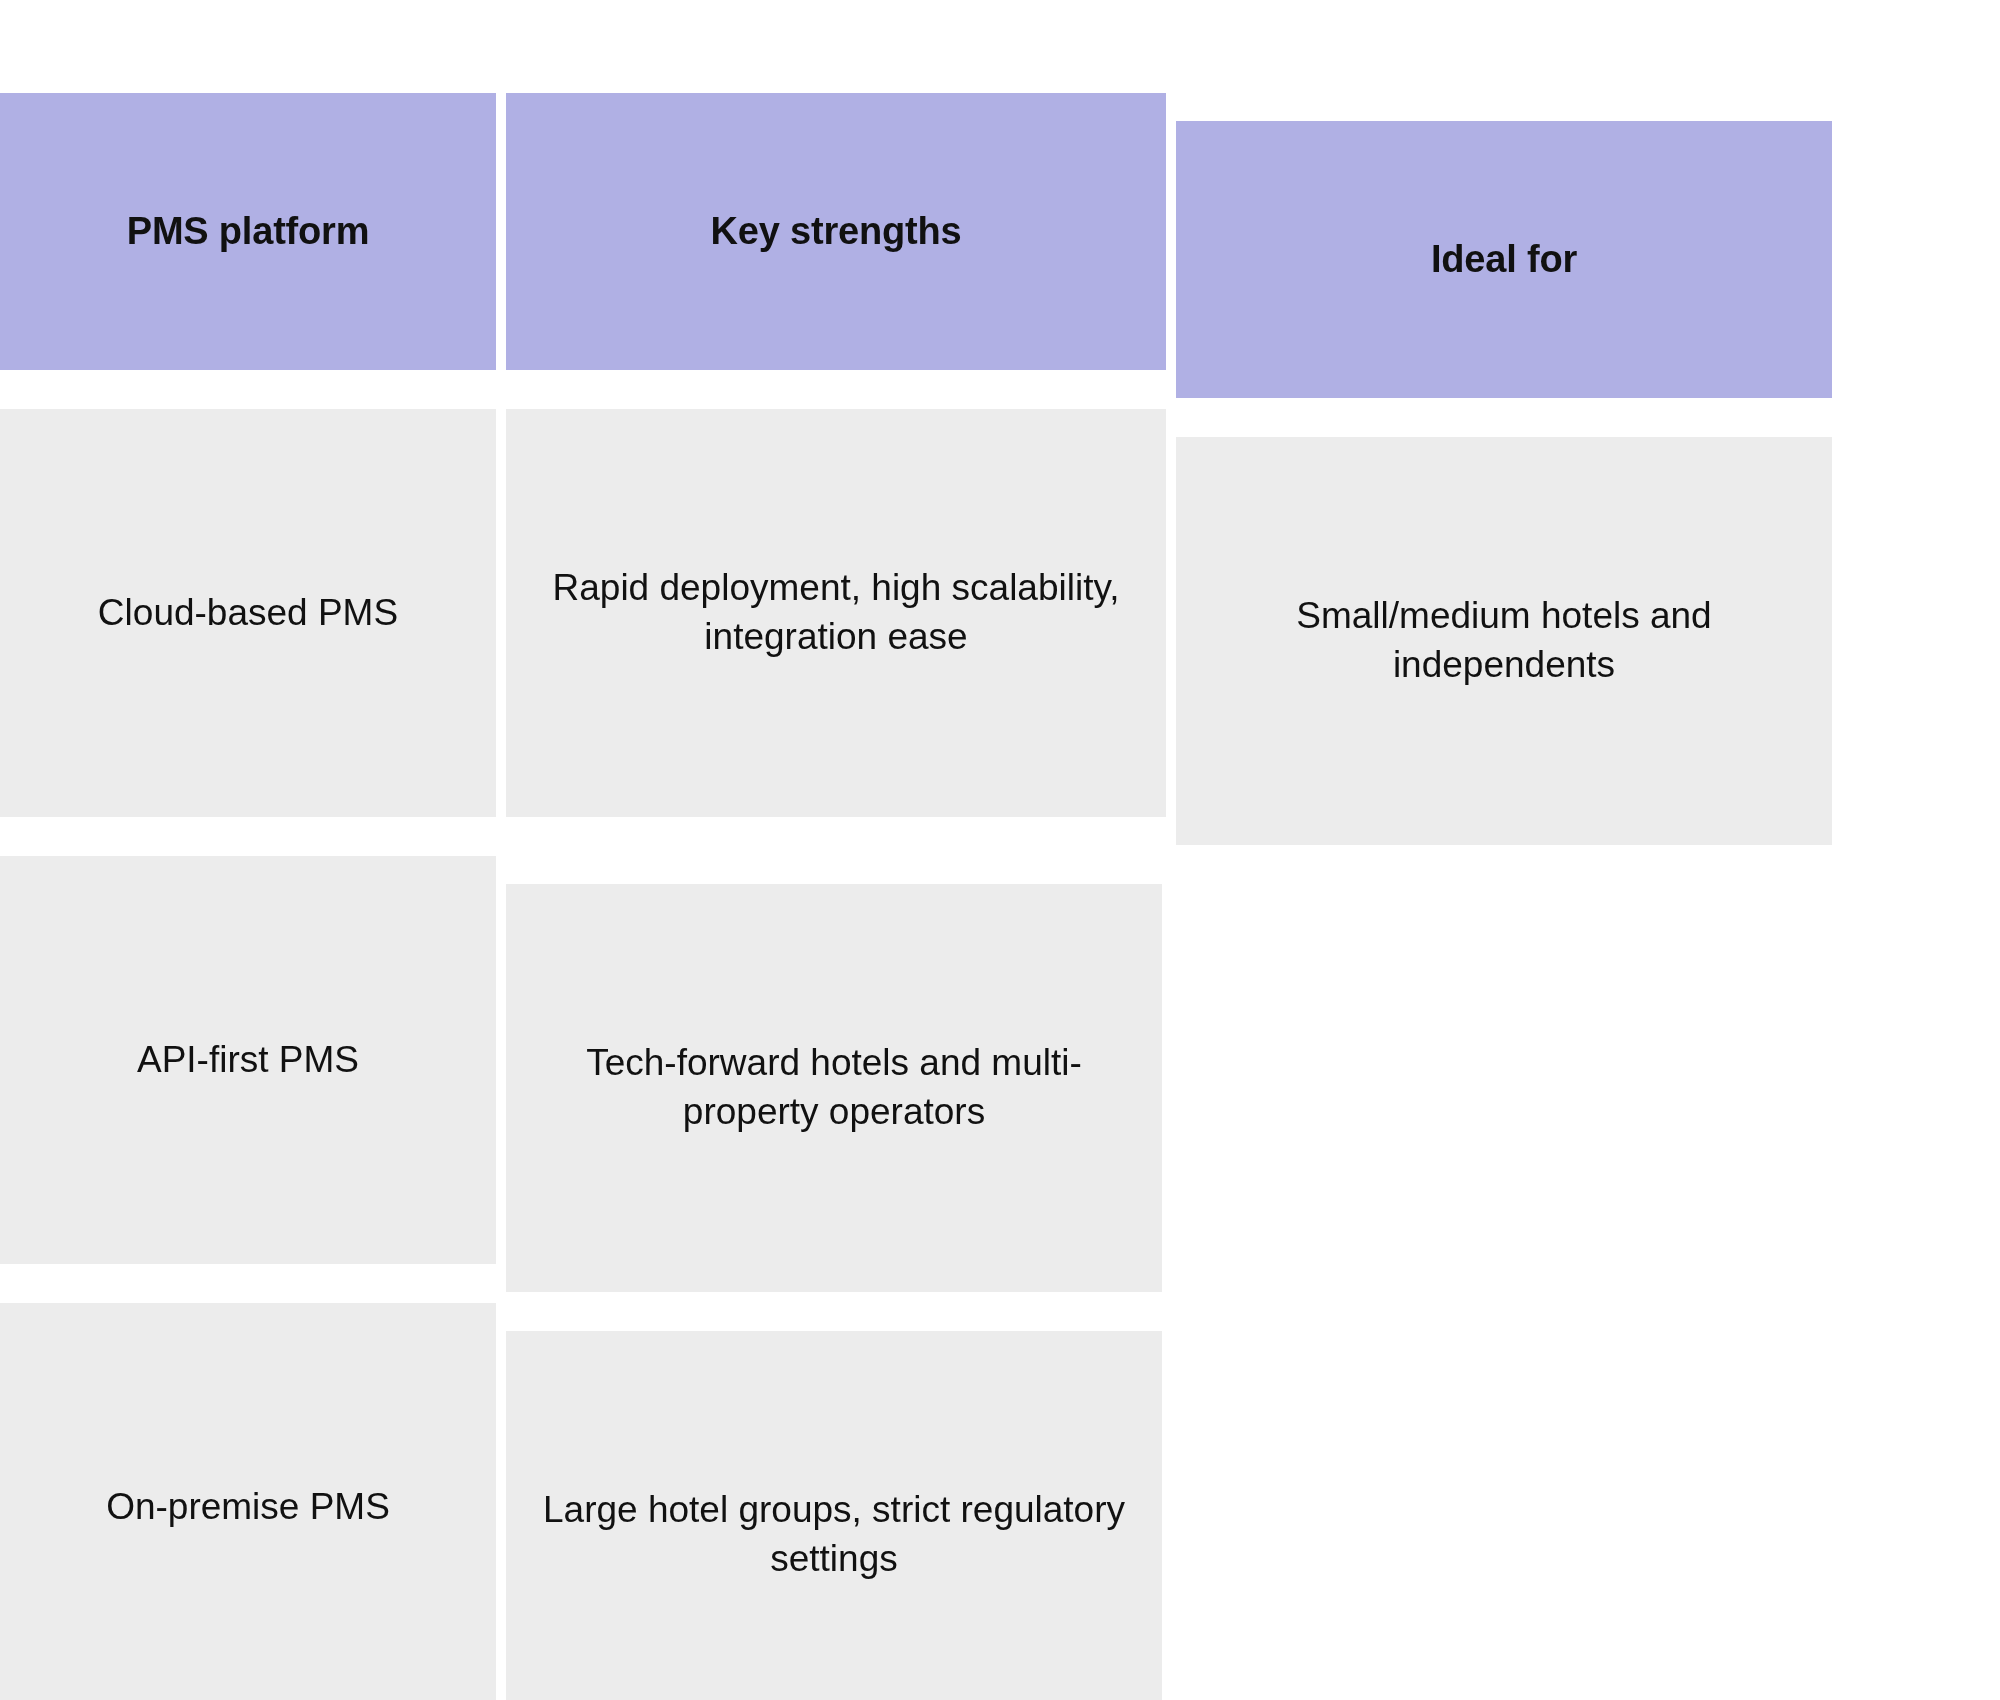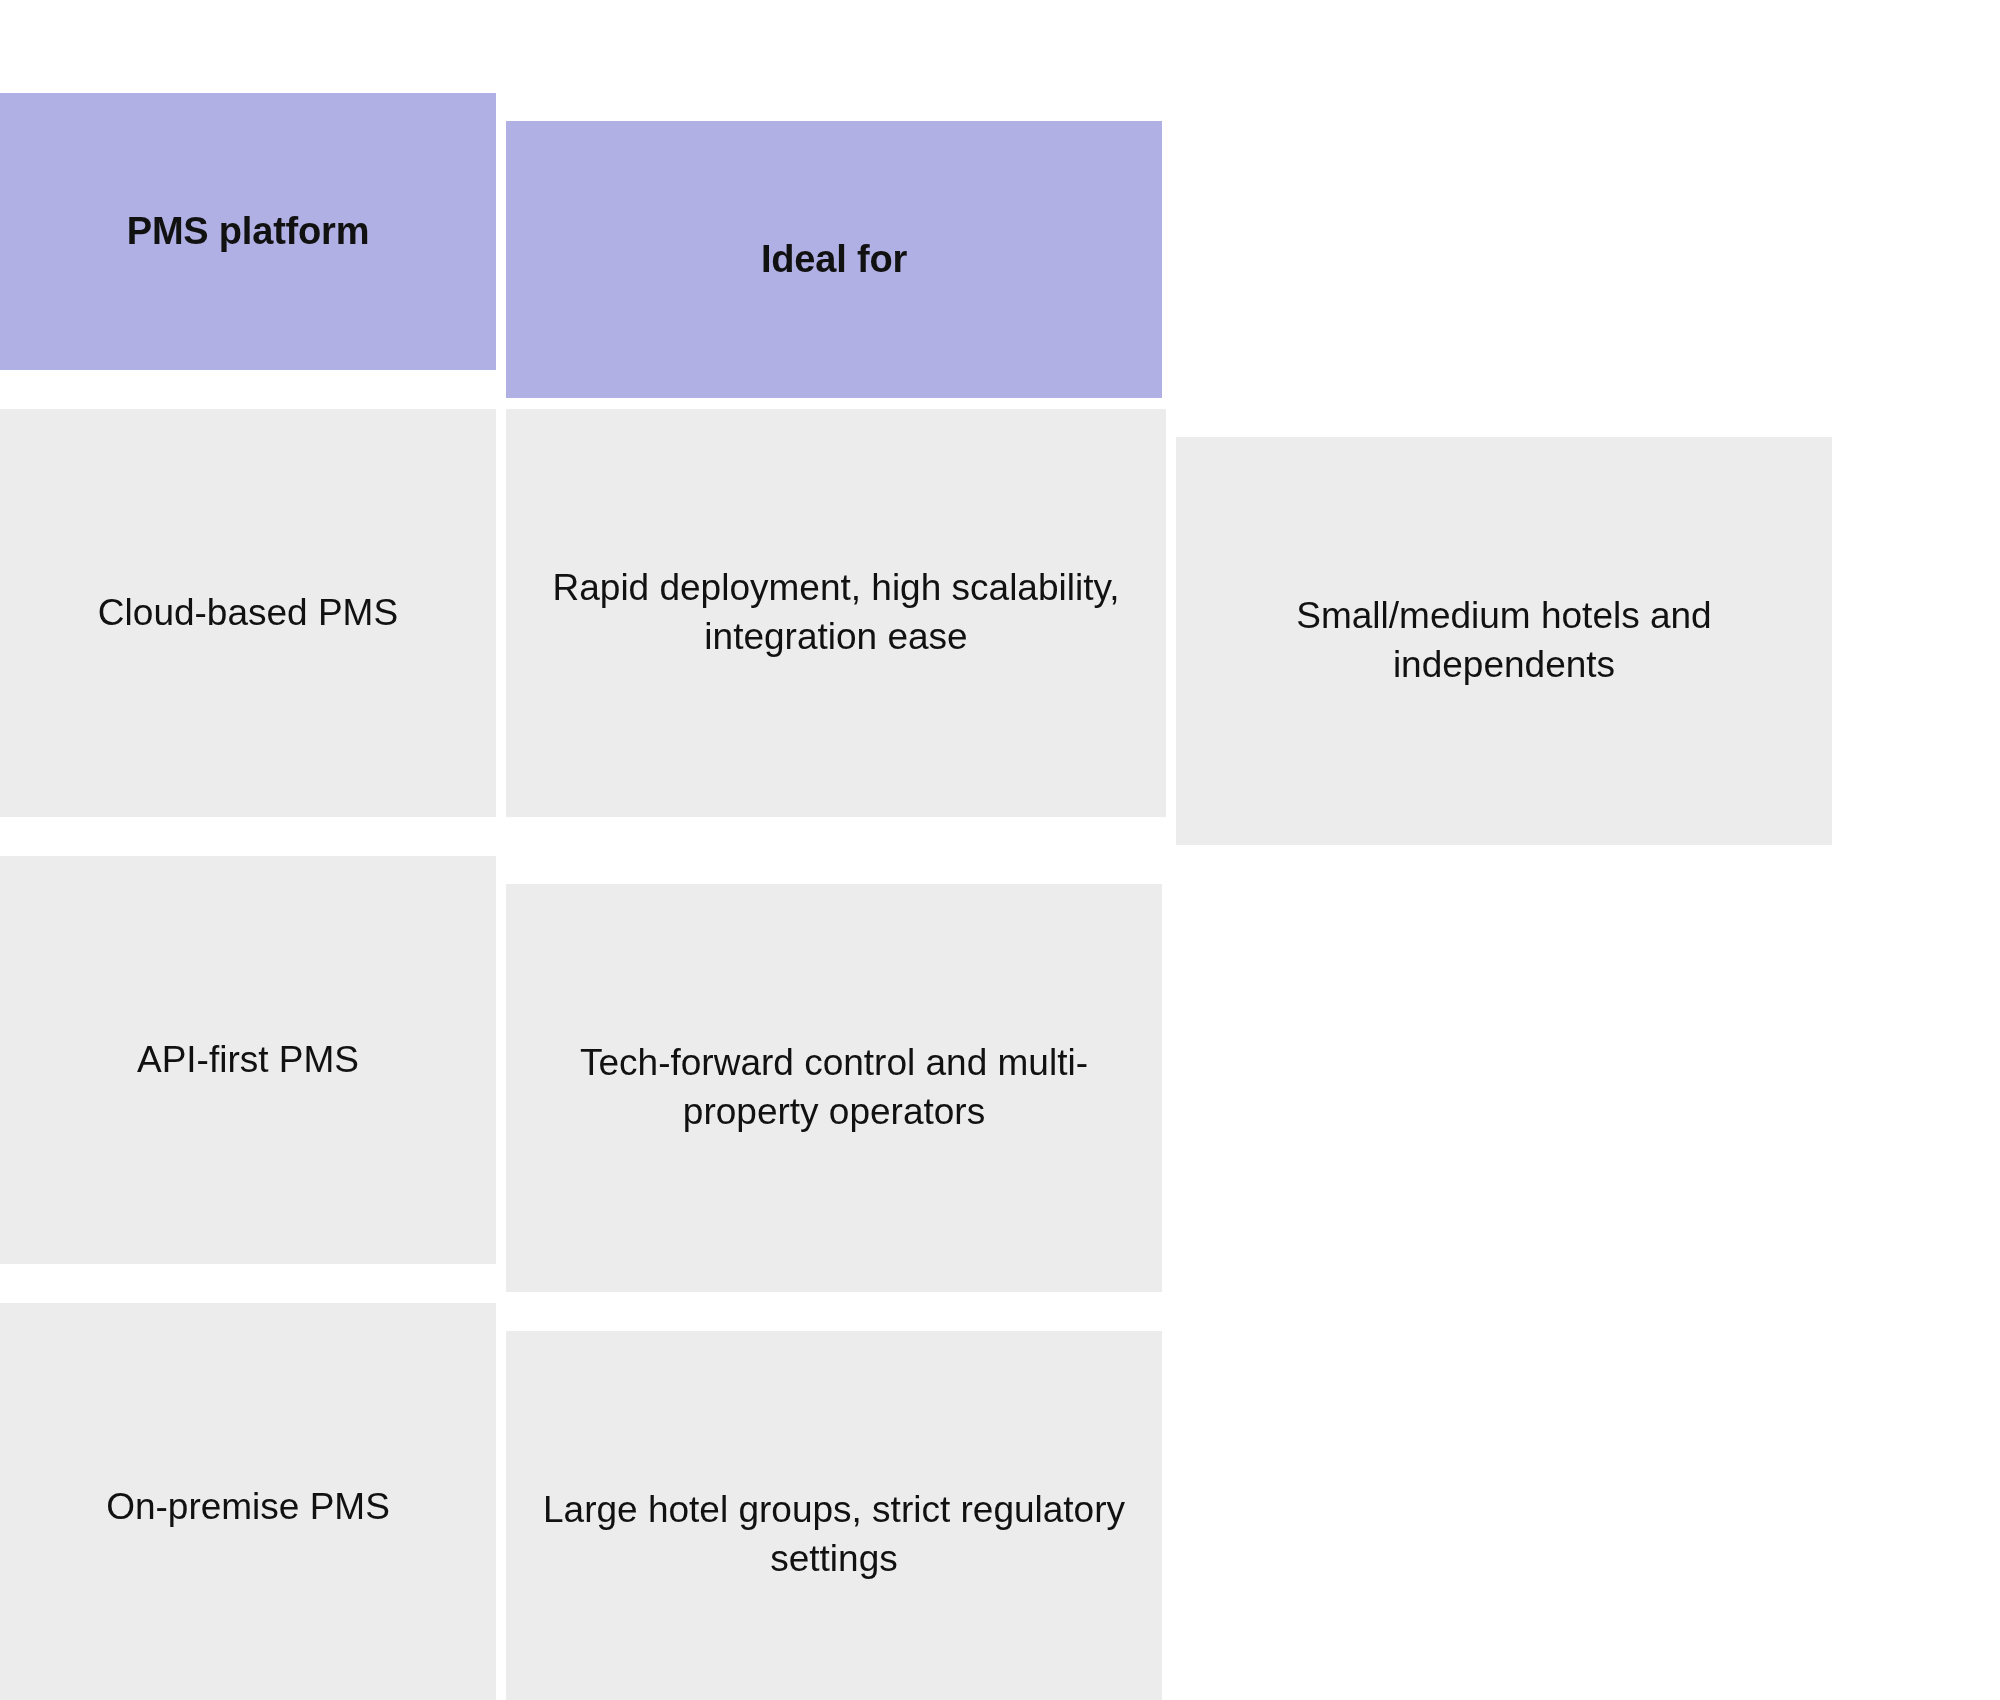--- a/index.html
+++ b/index.html
@@ -94,20 +94,23 @@
 <body>
 
 <div class="canvas">
 
   <div class="pms-table">
 
     <div class="table-row header-row">
       <div class="cell col-1">
         <span class="cell-text">PMS platform</span>
       </div>
+      <div class="cell col-2">
+        <span class="cell-text">Key strengths</span>
+      </div>
       <div class="cell col-3">
         <span class="cell-text">Ideal for</span>
       </div>
     </div>
 
     <div class="table-row body-row">
       <div class="cell col-1">
         <span class="cell-text">Cloud-based PMS</span>
       </div>
       <div class="cell col-2">
@@ -116,21 +119,21 @@
       <div class="cell col-3">
         <span class="cell-text">Small/medium hotels and independents</span>
       </div>
     </div>
 
     <div class="table-row body-row">
       <div class="cell col-1">
         <span class="cell-text">API-first PMS</span>
       </div>
       <div class="cell col-3">
-        <span class="cell-text">Tech-forward control and multi-property operators</span>
+        <span class="cell-text">Tech-forward hotels and multi-property operators</span>
       </div>
     </div>
 
     <div class="table-row body-row">
       <div class="cell col-1">
         <span class="cell-text">On-premise PMS</span>
       </div>
       <div class="cell col-3">
         <span class="cell-text">Large hotel groups, strict regulatory settings</span>
       </div>

